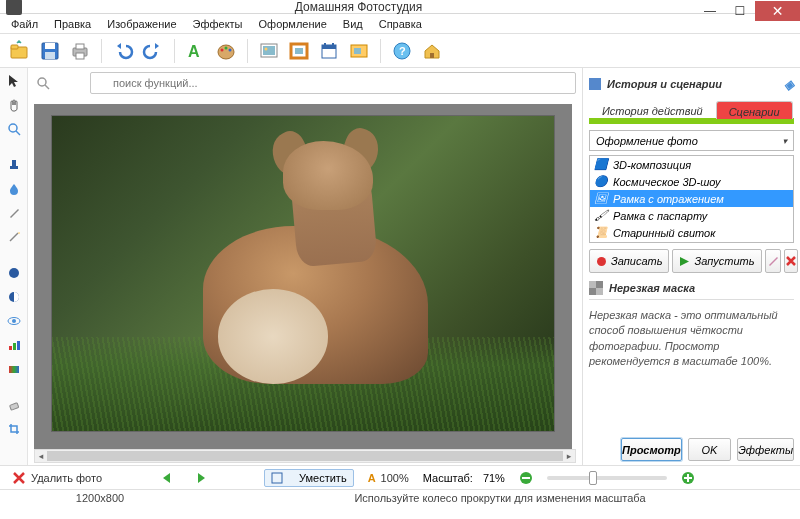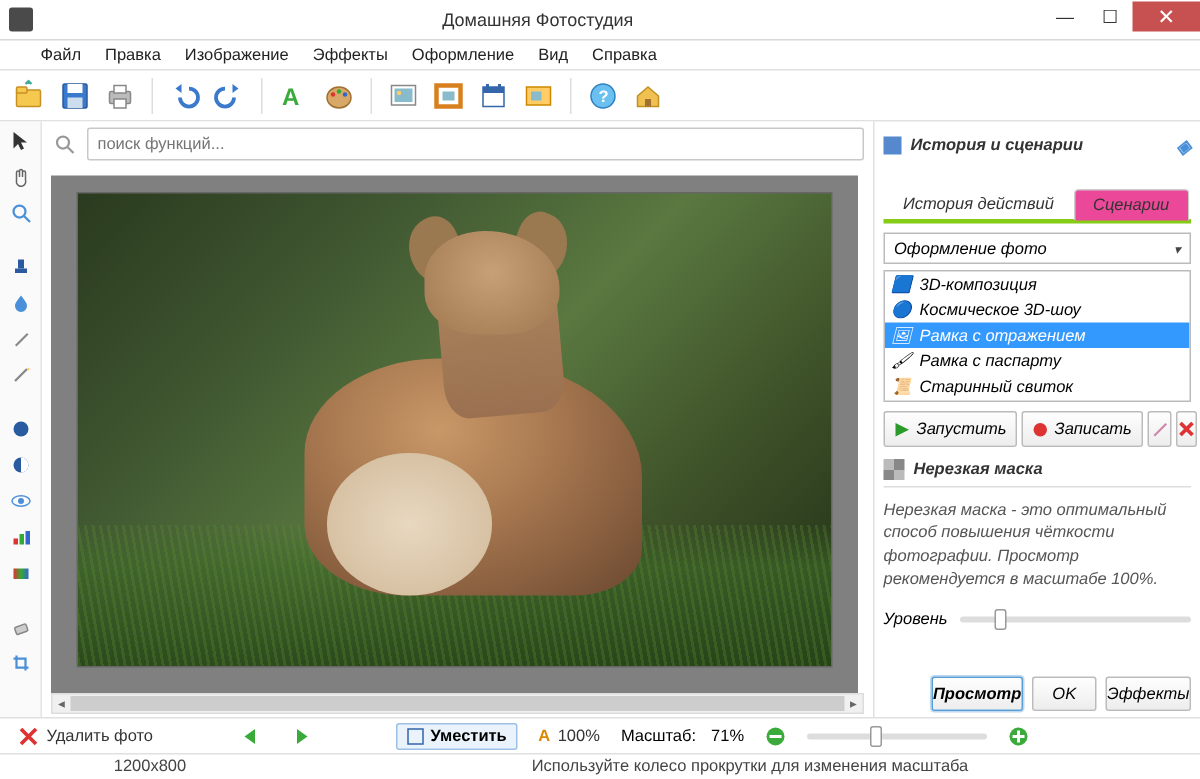--- a/index.html
+++ b/index.html
@@ -1,56 +1,56 @@
 <!DOCTYPE html>
 <html><head>
 <meta charset="utf-8">
 <style>
 * { box-sizing: border-box; margin: 0; padding: 0; }
 body { font-family: Tahoma, Arial, sans-serif; font-size: 11px; background: #fff; overflow: hidden; width: 800px; height: 519px; }
-.titlebar { height: 27px; background: #fff; border-bottom: 1px solid #d8d8d8; display: flex; align-items: center; position: relative; }
+.titlebar { height: 14px; background: #fff; border-bottom: 1px solid #d8d8d8; display: flex; align-items: center; position: relative; }
 .titlebar .app-icon { width: 16px; height: 16px; margin-left: 6px; background: #4a4a4a; border-radius: 2px; }
 .titlebar .title { flex: 1; text-align: center; font-size: 12px; color: #333; }
 .win-btns { display: flex; height: 100%; }
 .win-btn { width: 30px; height: 20px; margin-top:1px; display: flex; align-items: center; justify-content: center; font-size: 12px; color: #333; }
 .win-btn.close { background: #c75050; color: #fff; width: 45px; font-size:14px; }
-.menubar { height: 20px; display: flex; align-items: center; padding: 0 20px; gap: 2px; border-bottom: 1px solid #e0e0e0; }
+.menubar { height: 20px; display: flex; align-items: center; padding: 0 4px; gap: 2px; border-bottom: 1px solid #e0e0e0; }
 .menuitem { padding: 2px 7px; font-size: 11px; color: #222; cursor: default; }
 .toolbar { height: 34px; display: flex; align-items: center; padding: 0 8px; gap: 6px; border-bottom: 1px solid #e0e0e0; }
 .tb-ico { width: 24px; height: 24px; display:flex; align-items:center; justify-content:center; border-radius:2px; }
 .tb-sep { width:1px; height:24px; background:#ddd; margin:0 3px; }
 .content { display: flex; height: calc(519px - 27px - 20px - 34px - 24px - 17px); }
 .left-tools { width: 28px; background: #fafafa; border-right: 1px solid #e4e4e4; display:flex; flex-direction:column; align-items:center; padding-top:4px; gap:6px; }
 .lt-ico { width:18px; height:18px; display:flex; align-items:center; justify-content:center; cursor:default; }
 .canvas-area { flex: 1; display:flex; flex-direction:column; background:#fff; }
 .search-row { height: 30px; padding: 4px 6px; display:flex; align-items:center; gap:6px; }
 .search-ico { width:18px; height:18px; display:flex; align-items:center; justify-content:center; color:#888; }
-.search-input { flex:1; height:22px; border:1px solid #c8c8c8; border-radius:2px; padding:0 6px; font-size:11px; color:#888; }
+.search-input { flex:1; height:22px; border:1px solid #c8c8c8; border-radius:2px; padding:0 22px; font-size:11px; color:#888;margin-left:32px; }
 .canvas-wrap { flex:1; padding: 6px 10px 0 6px; overflow:hidden; }
 .canvas-inner { width:100%; height:100%; background:#808080; position:relative; }
 .photo { position:absolute; left:18px; top:12px; right:18px; bottom:18px; background: linear-gradient(135deg,#2a3a1e 0%, #3e5530 25%, #5a7840 50%, #3d5028 75%, #1f2e16 100%); box-shadow: 0 0 0 1px rgba(0,0,0,0.2); overflow:hidden; }
 .deer-body { position:absolute; left:30%; top:35%; width:45%; height:50%; background: radial-gradient(ellipse at 40% 30%, #c89868 0%, #a87850 40%, #8a6040 70%, #6a4830 100%); border-radius: 40% 50% 20% 30%; }
 .deer-neck { position:absolute; left:48%; top:12%; width:16%; height:35%; background: linear-gradient(180deg,#b08860,#9a7050); border-radius: 40% 40% 20% 20%; transform: rotate(-5deg); }
 .deer-head { position:absolute; left:46%; top:8%; width:18%; height:22%; background: radial-gradient(ellipse at 50% 40%, #c8a078, #a07850); border-radius: 45% 55% 40% 40%; }
 .deer-ear1 { position:absolute; left:44%; top:5%; width:7%; height:14%; background:#9a7850; border-radius:60% 40% 50% 50%; transform:rotate(-25deg); }
 .deer-ear2 { position:absolute; left:58%; top:4%; width:7%; height:14%; background:#9a7850; border-radius:40% 60% 50% 50%; transform:rotate(20deg); }
 .deer-chest { position:absolute; left:33%; top:55%; width:22%; height:30%; background: radial-gradient(ellipse, #e8d8c0, #d0b898); border-radius:50%; }
 .grass { position:absolute; left:0; bottom:0; right:0; height:30%; background: linear-gradient(180deg, transparent, rgba(60,100,40,0.7) 30%, rgba(40,70,25,0.9)); }
 .grass::before { content:''; position:absolute; inset:0; background: repeating-linear-gradient(80deg, rgba(90,140,50,0.3) 0 2px, transparent 2px 5px); }
 .hscroll { height:14px; margin:0 6px 2px 6px; background:#f0f0f0; border:1px solid #ddd; position:relative; display:flex; align-items:center; }
 .hscroll .thumb { position:absolute; left:12px; right:12px; top:1px; bottom:1px; background:#cdcdcd; }
 .hscroll .arr { width:12px; text-align:center; color:#666; font-size:9px; z-index:1; }
 .hscroll .arr:last-child { margin-left:auto; }
 .right-panel { width: 218px; border-left: 1px solid #e0e0e0; display:flex; flex-direction:column; padding: 4px 6px; font-size:11px;font-style:italic; }
 .rp-header { display:flex; align-items:center; height:24px; font-weight:bold; color:#333; }
 .rp-header .sq { width:12px; height:12px; background:#5588cc; margin-right:6px; }
 .rp-header .pin { margin-left:auto; color:#4a90d9; font-size:13px; }
-.tabs { display:flex; height:24px; border-bottom:3px solid #84cc16; margin-top:16px; }
+.tabs { display:flex; height:24px; border-bottom:6px solid #84cc16; margin-top:4px; }
 .tab { padding: 4px 12px; border:1px solid transparent; border-bottom:none; color:#333; }
-.tab.active { background:#ec4899; border-color:#ccc; border-radius:3px 3px 0 0; position:relative; top:1px; }
+.tab.active { background:#ef4444; border-color:#ccc; border-radius:3px 3px 0 0; position:relative; top:1px; }
 .dropdown { margin-top:6px; height:21px; border:1px solid #bbb; display:flex; align-items:center; padding:0 6px; background:#fff; position:relative;gap:32px; }
 .dropdown .arr { margin-left:auto; font-size:9px; color:#444; }
 .listbox { margin-top:4px; border:1px solid #bbb; background:#fff; height:88px; overflow:hidden; }
 .li-item { height:17px; display:flex; align-items:center; padding:0 4px; gap:5px; }
 .li-item.sel { background:#3399ff; color:#fff; }
 .li-ico { width:14px; height:14px; display:flex; align-items:center; justify-content:center; font-size:11px; }
 .btn-row { display:flex; gap:3px; margin-top:6px; }
 .btn { height:24px; border:1px solid #bbb; background:linear-gradient(#fefefe,#ededed); display:flex; align-items:center; justify-content:center; padding:0 6px; gap:4px; font-size:11px; border-radius:2px; }
 .btn.sq { width:26px; padding:0; }
 .mask-section { margin-top:8px; }
@@ -58,21 +58,21 @@
 .mask-head .sq2 { width:14px; height:14px; margin-right:6px; background: repeating-conic-gradient(#888 0 25%, #bbb 0 50%); }
 .mask-desc { color:#555; margin-top:8px; line-height:1.4; }
 .level-row { display:flex; align-items:center; margin-top:12px; gap:8px; }
 .slider { flex:1; height:4px; background:#ddd; position:relative; border-radius:2px; }
 .slider .sthumb { position:absolute; left:15%; top:-5px; width:8px; height:14px; background:#fff; border:1px solid #999; border-radius:2px; }
 .btn-row2 { display:flex; gap:6px; margin-top:auto; padding-top:16px; }
 .btn2 { flex:1; height:23px; border:1px solid #bbb; background:linear-gradient(#fefefe,#ededed); display:flex; align-items:center; justify-content:center; font-size:11px; border-radius:2px; }
 .btn2.focus { border-color:#5a9ed8; box-shadow:0 0 0 1px rgba(90,158,216,.4); font-weight:bold;margin-left:32px; }
 .bottombar { height:24px; border-top:1px solid #e0e0e0; display:flex; align-items:center; padding:0 8px; gap:10px; }
 .bb-btn { display:flex; align-items:center; gap:5px; color:#333; padding:2px 4px; }
-.bb-fit { border:1px solid #9cc0e6; padding:2px 6px; border-radius:2px; background:#eaf3fb; display:flex; align-items:center; gap:4px;font-weight:bold; }
+.bb-fit { border:1px solid #9cc0e6; padding:2px 6px; border-radius:2px; background:#eaf3fb; display:flex; align-items:center; gap:16px; }
 .zoom-track { width:120px; height:4px; background:#ddd; border-radius:2px; position:relative; }
 .zoom-track .zt { position:absolute; left:35%; top:-5px; width:8px; height:14px; background:#fff; border:1px solid #999; border-radius:2px; }
 .statusbar { height:17px; border-top:1px solid #e0e0e0; display:flex; align-items:center; font-size:11px; color:#444; }
 .statusbar .dim { width:200px; text-align:center; }
 .statusbar .hint { flex:1; text-align:center; }
 svg { display:block; }
 </style>
 </head>
 <body>
 
@@ -341,54 +341,48 @@
           <span>Рамка с паспарту</span>
         </div>
       <div class="li-item">
           <span class="li-ico">📜</span>
           <span>Старинный свиток</span>
         </div>
     </div>
     <div class="btn-row">
       <div class="btn">
           <svg width="11" height="11">
+            <circle cx="5.5" cy="5.5" r="4.5" fill="#d33"></circle>
+          </svg>
+          <span>Записать</span>
+        </div>
+      <div class="btn">
+          <svg width="11" height="11">
             <path d="M1 1l9 4.5-9 4.5z" fill="#2a9a2a"></path>
           </svg>
           <span>Запустить</span>
-        </div>
-      <div class="btn">
-          <svg width="11" height="11">
-            <circle cx="5.5" cy="5.5" r="4.5" fill="#d33"></circle>
-          </svg>
-          <span>Записать</span>
         </div>
       <div class="btn sq">
           <svg width="14" height="14">
             <path d="M3 11l2-2 6-6 1 1-6 6-2 2z" fill="#c8a"></path>
           </svg>
         </div>
       <div class="btn sq">
           <svg width="12" height="12">
             <path d="M2 2l8 8M10 2l-8 8" stroke="#d33" stroke-width="2.5"></path>
           </svg>
         </div>
     </div>
 
     <div class="mask-section">
       <div class="mask-head">
         <span class="sq2"></span>
         <span>Нерезкая маска</span>
       </div>
       <div class="mask-desc">Нерезкая маска - это оптимальный способ повышения чёткости фотографии. Просмотр рекомендуется в масштабе 100%.</div>
-      <div class="level-row">
-        <span>Уровень</span>
-        <div class="slider">
-            <div class="sthumb"></div>
-          </div>
-      </div>
     </div>
 
     <div class="btn-row2">
       <div class="btn2 focus">Просмотр</div>
       <div class="btn2">OK</div>
       <div class="btn2">Эффекты</div>
     </div>
   </div>
 </div>
 

